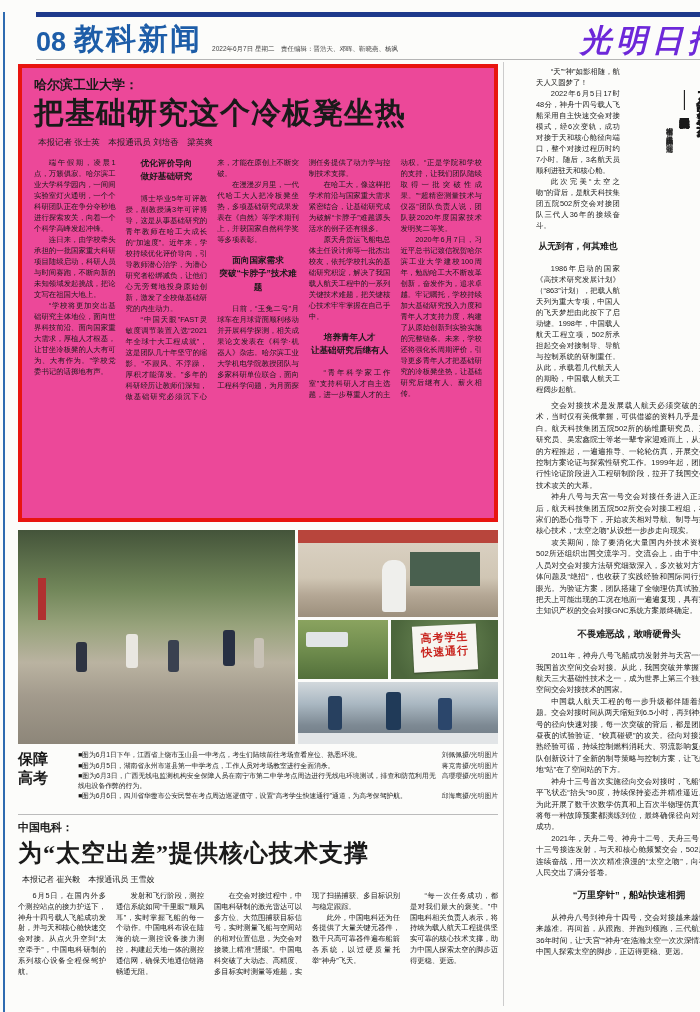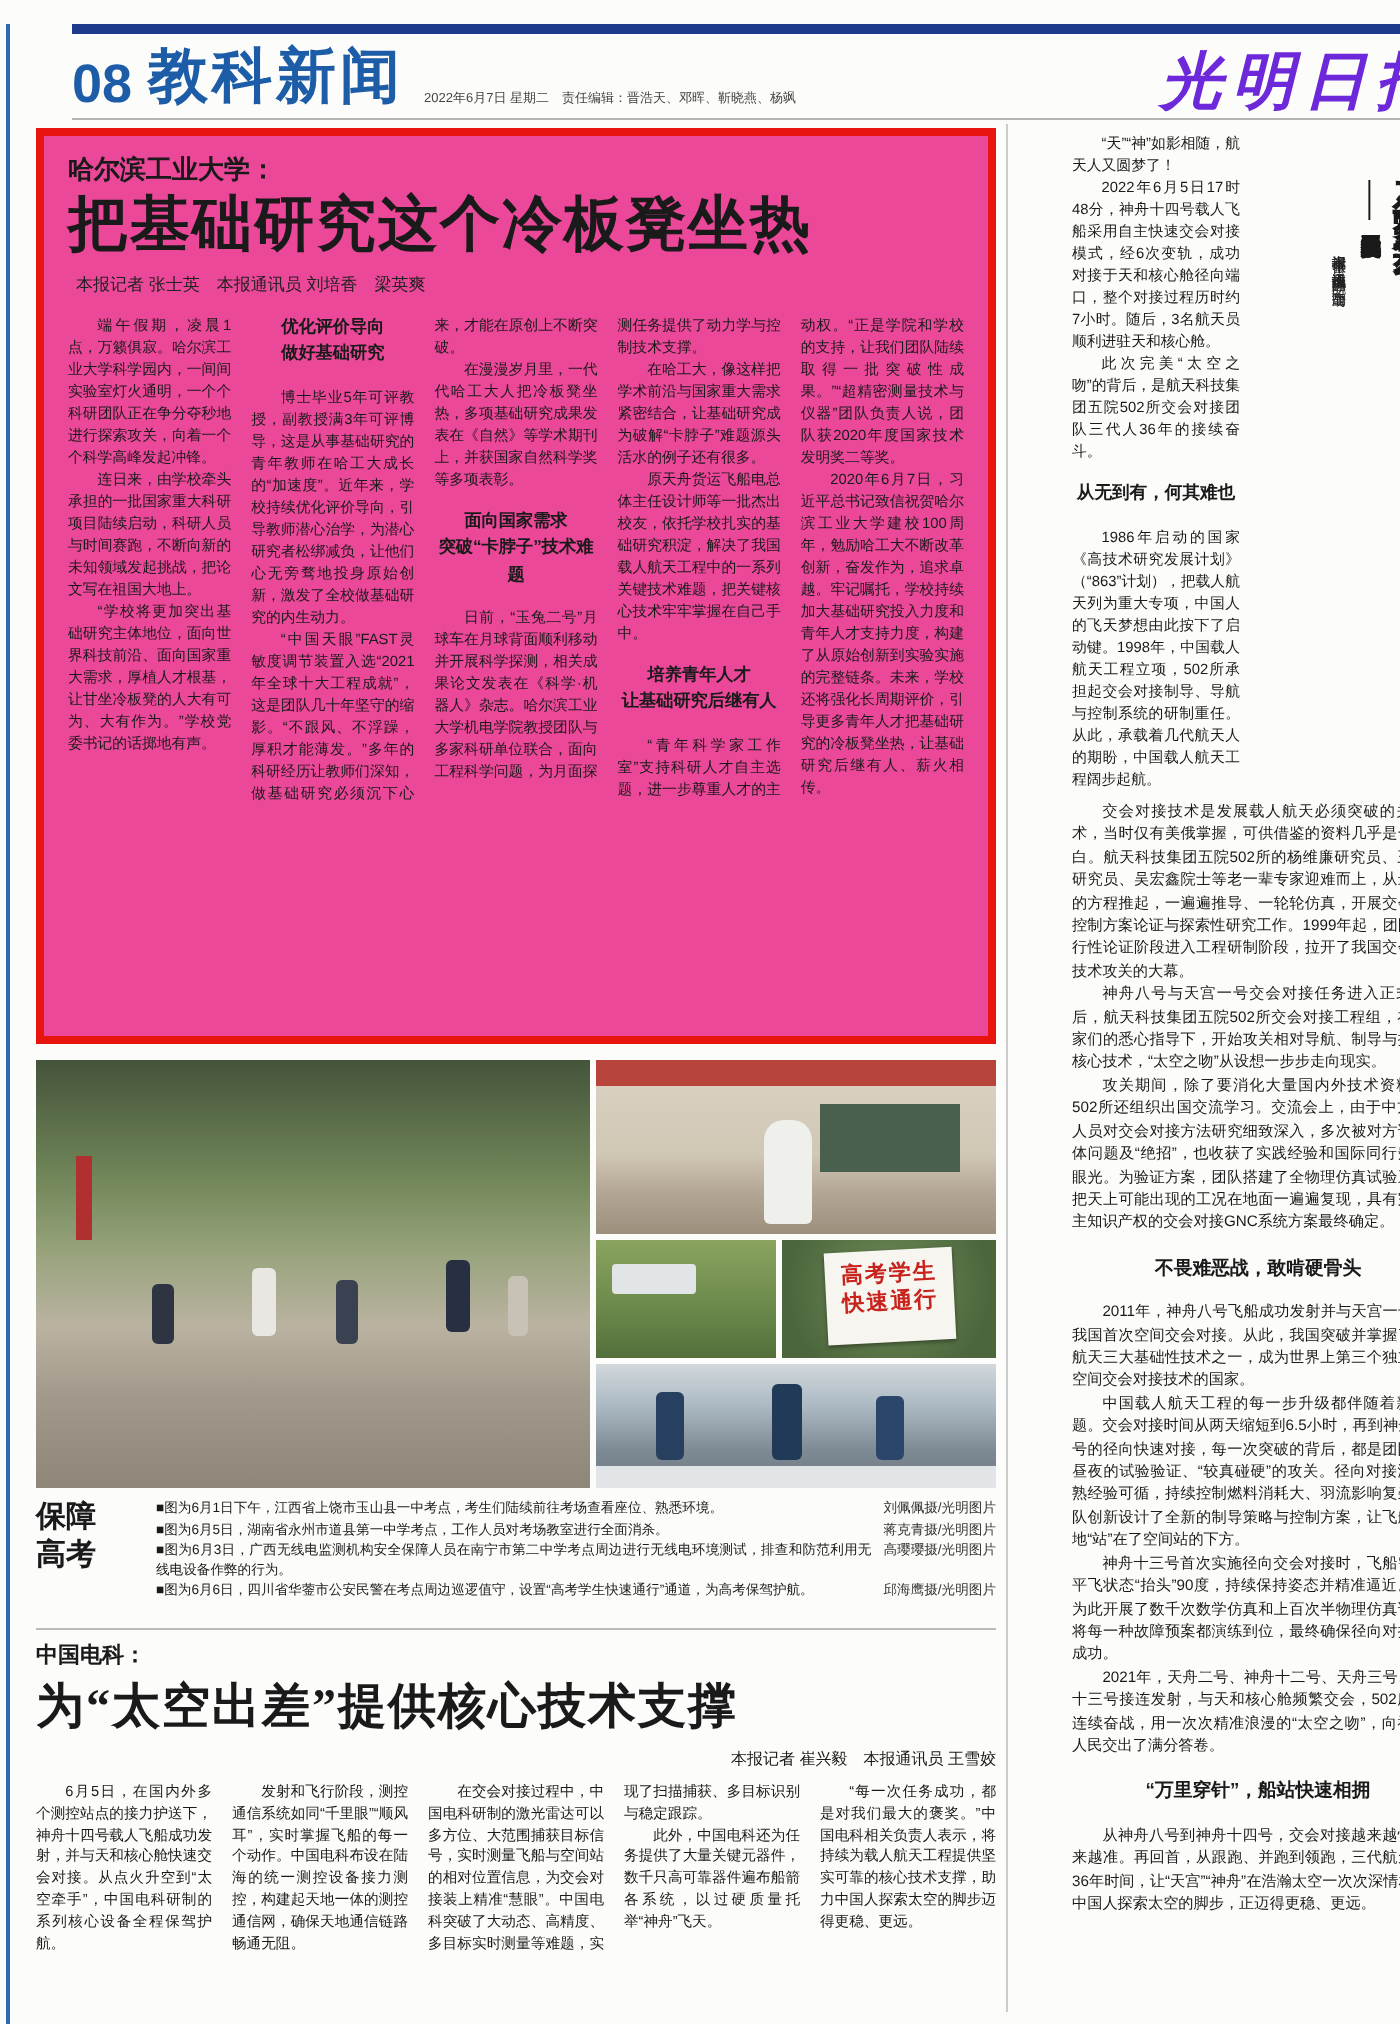--- a/index.html
+++ b/index.html
@@ -45,21 +45,21 @@
   .caps{position:absolute;left:18px;top:750px;width:480px;height:58px;display:flex;gap:20px;}
   .caps-label{width:40px;font-size:15px;font-weight:900;line-height:19px;white-space:pre-line;font-family:"Liberation Serif","DejaVu Serif",serif;}
   .caps-list{flex:1;font-size:6.8px;line-height:9.6px;text-align:justify;}
   .cap{margin:0 0 1px;}
   .cap .credit{float:right;color:#333;padding-left:6px;}
   .rule-h{position:absolute;left:18px;width:480px;height:1px;background:#bbb;}
   
   .bot-art{position:absolute;left:18px;top:820px;width:480px;height:186px;}
   .bot-kicker{font-size:11px;font-weight:bold;margin:0 0 2px;}
   .bot-headline{font-size:24px;font-weight:900;letter-spacing:1px;margin:0 0 5px;font-family:"Liberation Serif","DejaVu Serif",serif;}
-  .bot-byline{font-size:8px;margin:0 0 6px 4px;text-align:right;}
+  .bot-byline{font-size:8px;margin:0 0 6px 4px;}
   .cols5b{column-count:5;column-gap:10px;height:100px;overflow:hidden;font-size:7.3px;line-height:10.8px;text-align:justify;}
   
   .vdiv{position:absolute;left:503px;top:62px;bottom:6px;width:1px;background:#ccc;}
   .right-art{position:absolute;left:536px;top:62px;width:186px;height:944px;overflow:hidden;}
   .ra-top{display:flex;height:338px;overflow:hidden;}
   .ra-narrow{flex:1;font-size:7.4px;line-height:11px;text-align:justify;padding-top:4px;}
   .ra-narrow .sh{font-size:8.8px;}
   .vhead{width:102px;writing-mode:vertical-rl;padding-top:12px;box-sizing:border-box;height:100%;}
   .vh-main{font-size:21px;font-weight:900;letter-spacing:2px;font-family:"Liberation Serif","DejaVu Serif",serif;line-height:30px;}
   .vh-sub{font-size:10px;font-weight:bold;padding-top:16px;line-height:16px;}

